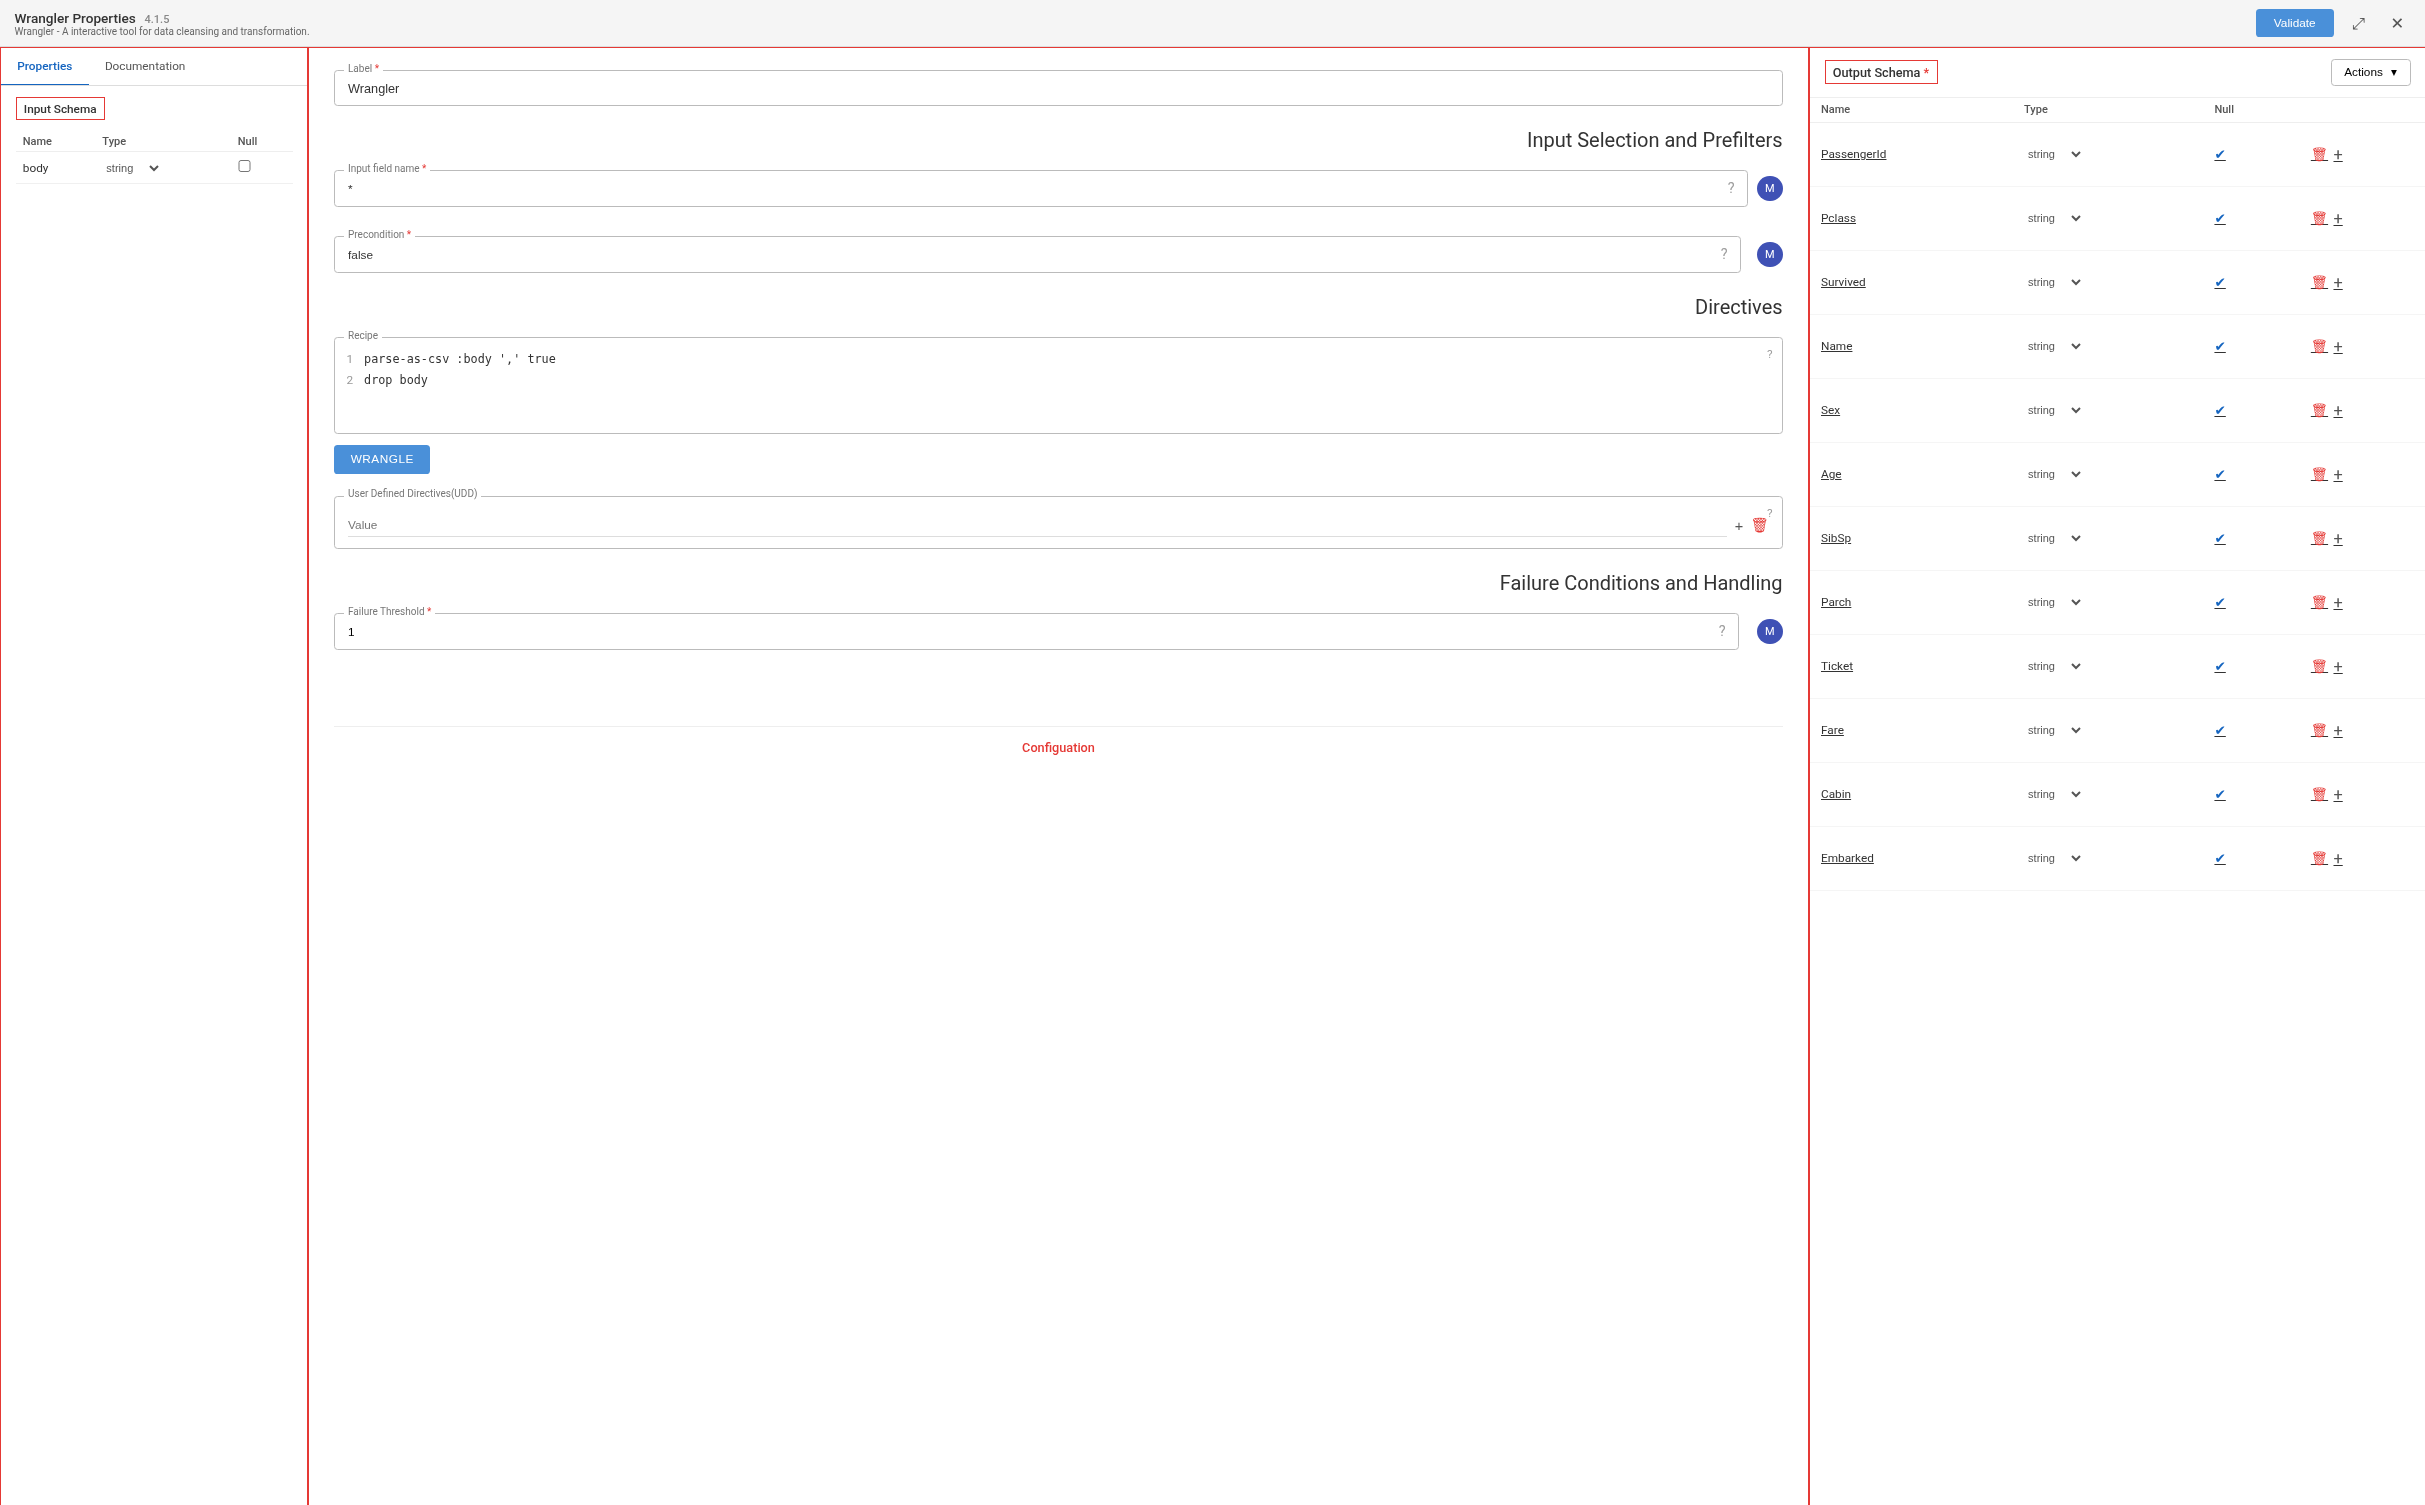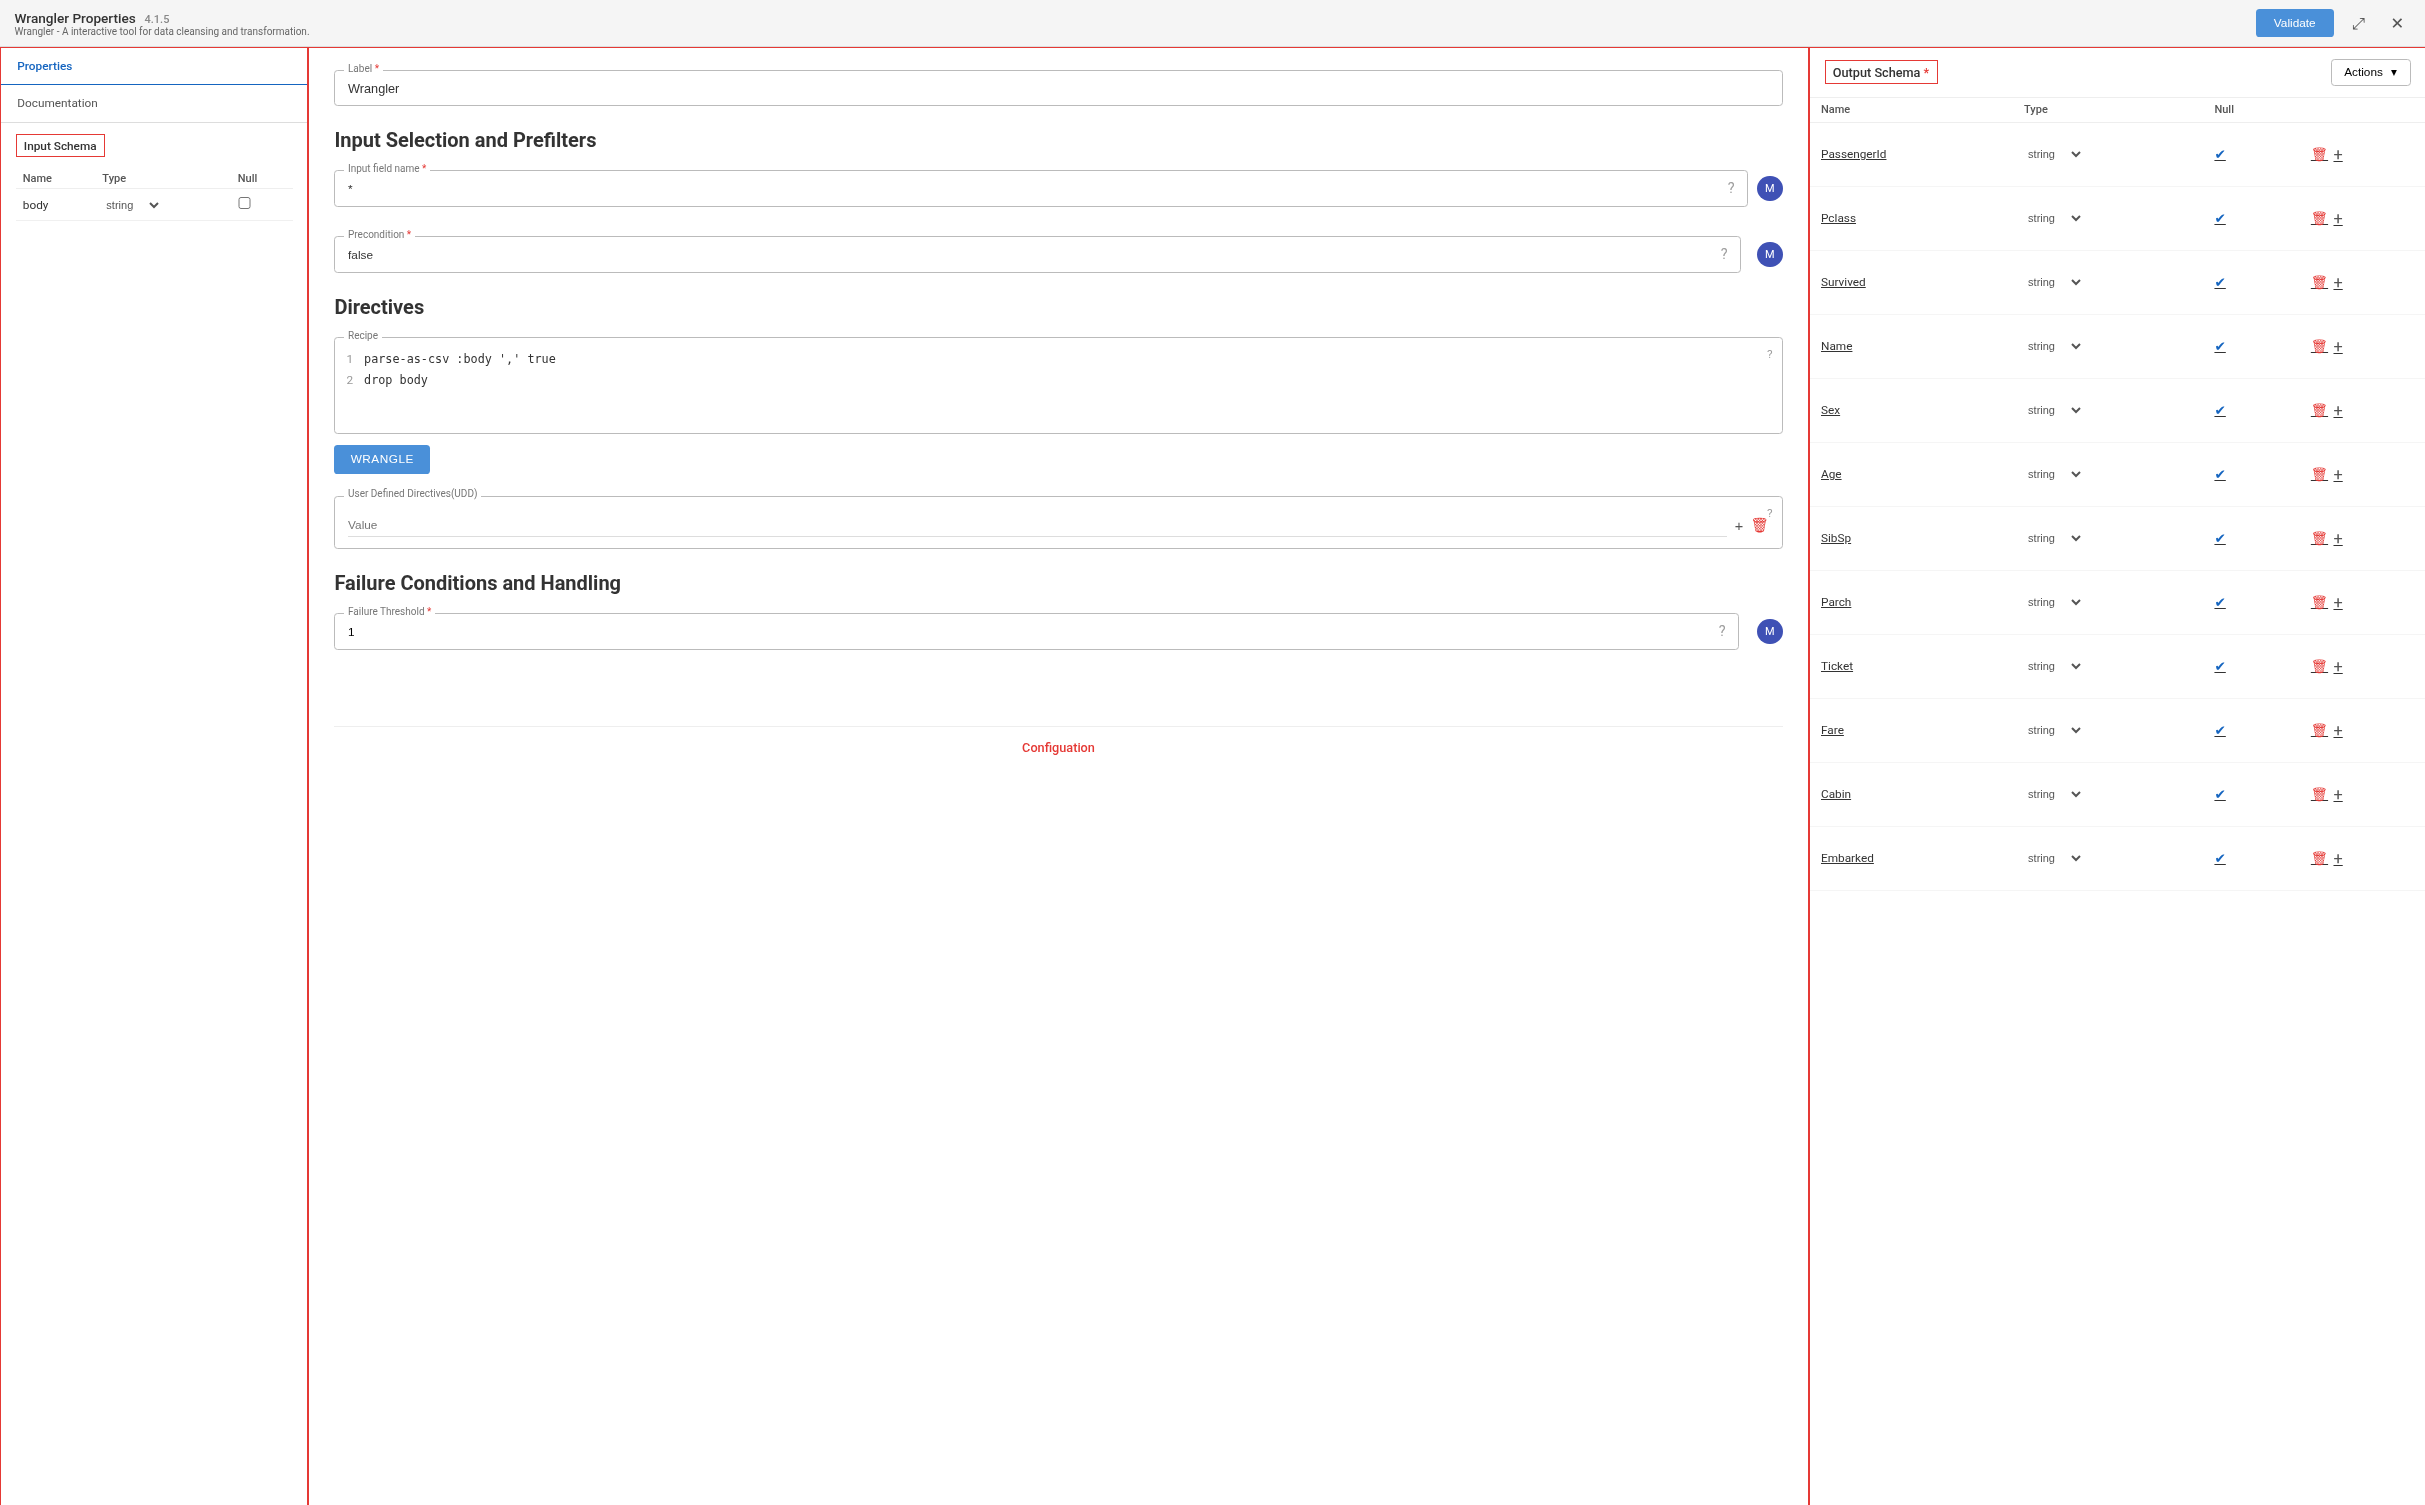--- a/index.html
+++ b/index.html
@@ -26,21 +26,21 @@
     .main-layout {
       display: flex; height: calc(1506px - 47px);
     }
 
     
     .left-panel {
       width: 308px; min-width: 308px; border: 1.8px solid #e53935; background: #fff;
       display: flex; flex-direction: column;
     }
     .tabs-bar {
-      display: flex; border-bottom: 0.9px solid #ddd; flex-direction: column;
+      display: flex; border-bottom: 0.9px solid #ddd;
     }
     .tab {
       padding: 11px 16.3px; cursor: pointer; font-size: 11.8px; color: #555;
       border-bottom: 1.8px solid transparent;
     }
     .tab.active { color: #1565c0; border-bottom: 1.8px solid #1565c0; font-weight: 500; }
     .input-schema-section { padding: 11px 14.5px; }
     .input-schema-label {
       font-size: 11.8px; font-weight: 500; color: #333; border: 1.8px solid #e53935;
       display: inline-block; padding: 3.6px 7.3px; margin-bottom: 11px;
@@ -71,21 +71,21 @@
     .field-label {
       position: absolute; top: -8.2px; left: 9px; background: #fff;
       font-size: 10px; color: #777; padding: 0 3.6px;
     }
     .field-label .required { color: #e53935; }
     .field-input {
       width: 100%; border: none; outline: none; font-size: 12.7px; color: #333;
       background: transparent;
     }
 
-    .section-title { font-size: 20px; font-weight: 700; color: #333; margin-bottom: 18px; }
+    .section-title { font-size: 20px; font-weight: 400; color: #333; margin-bottom: 18px; text-align: right; }
 
     .input-field-group {
       position: relative; border: 0.9px solid #bbb; border-radius: 3.6px;
       padding: 9px 12.7px; margin-bottom: 14.5px; display: flex; align-items: center;
     }
     .input-field-group input, .input-field-group textarea {
       flex: 1; border: none; outline: none; font-size: 11.8px; color: #333; background: transparent;
       resize: none;
     }
     .field-icon { color: #9e9e9e; font-size: 14.5px; margin-left: 7.3px; cursor: pointer; }

